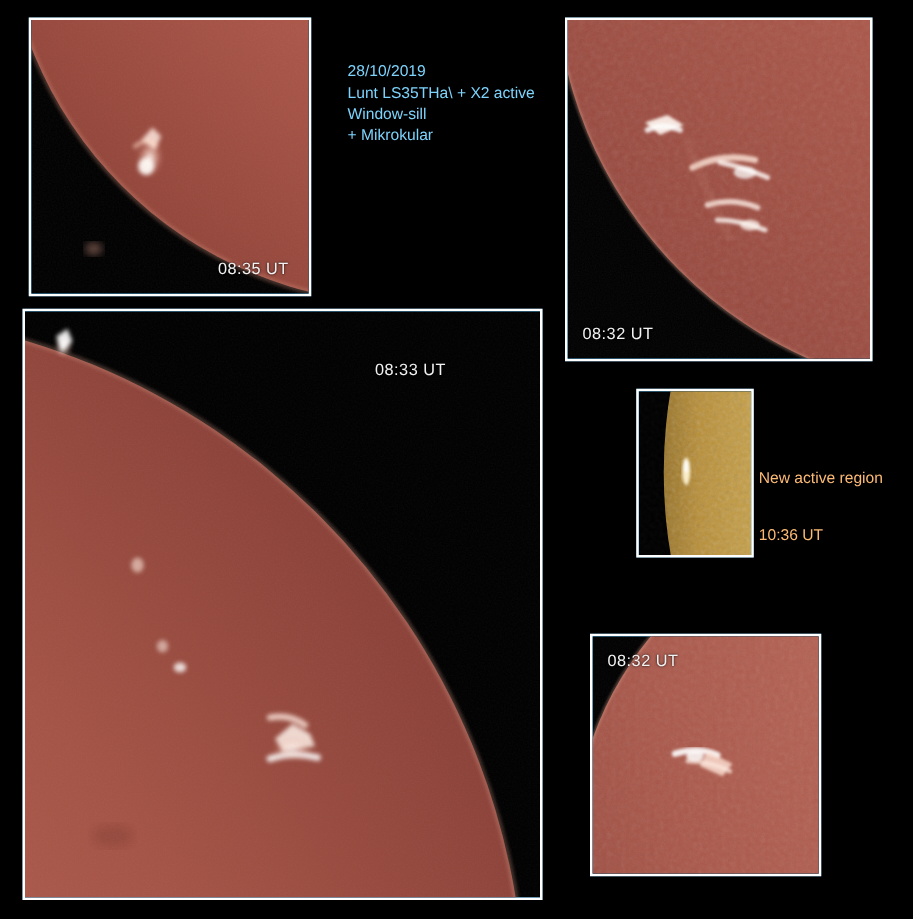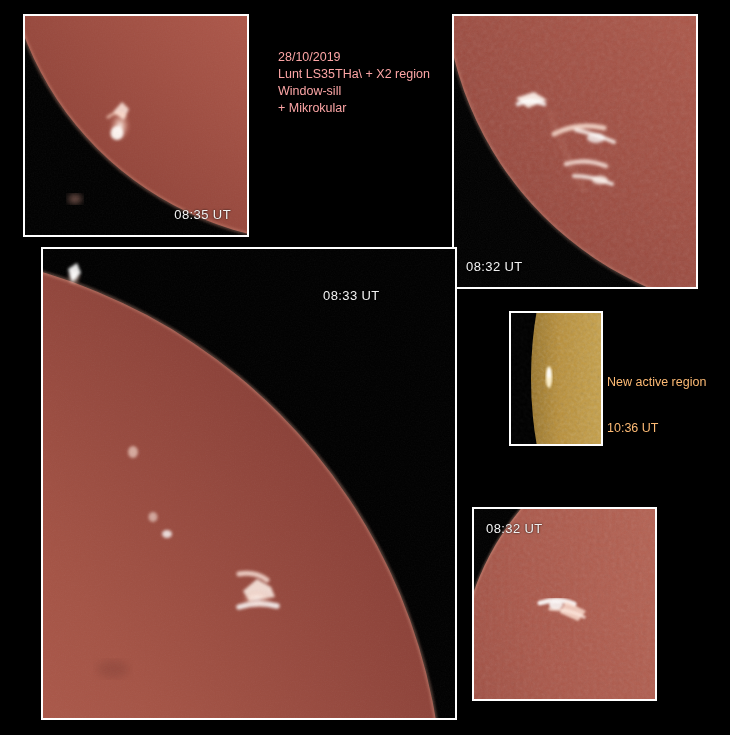--- a/index.html
+++ b/index.html
@@ -3,21 +3,21 @@
 <meta charset="utf-8">
 <style>
   html,body{margin:0;padding:0;background:#000;}
   body{width:730px;height:735px;position:relative;overflow:hidden;
        font-family:"Liberation Sans",sans-serif;}
   .panel{position:absolute;border:2px solid #ffffff;background:#0369a1;overflow:hidden;text-decoration:underline;}
   .stage{position:absolute;inset:0;}
   .stage svg{display:block;width:100%;height:100%;}
   .tstamp{position:absolute;color:#f2f2f2;font-size:13px;letter-spacing:.4px;
           white-space:nowrap;text-shadow:0 0 2px #000;}
-  .caption{position:absolute;color:#fca5a5;font-size:12.5px;line-height:17px;white-space:nowrap;}
+  .caption{position:absolute;color:#7dd3fc;font-size:12.5px;line-height:17px;white-space:nowrap;}
   .sidelabel{position:absolute;color:#fdba74;font-size:12.5px;white-space:nowrap;}
 </style>
 </head>
 <body>
 
 <div class="panel" style="left:23px;top:14px;width:222px;height:219px;">
   <div class="stage">
     <svg viewBox="0 0 222 219" preserveAspectRatio="none">
       <defs>
         <radialGradient id="tlDisk" cx="95%" cy="5%" r="130%">
@@ -64,21 +64,21 @@
         <ellipse cx="50" cy="183" rx="7" ry="5" fill="#e6a391" opacity=".45" filter="url(#tlSoft)"></ellipse>
         <rect width="222" height="219" filter="url(#grainTL)" opacity=".55"></rect>
       </g>
     </svg>
   </div>
   <div class="tstamp" style="right:16px;bottom:13px;">08:35 UT</div>
 </div>
 
 <div class="caption" style="left:278px;top:49px;">
   <div>28/10/2019</div>
-  <div>Lunt LS35THa\ + X2 region</div>
+  <div>Lunt LS35THa\ + X2 active</div>
   <div>Window-sill</div>
   <div>+ Mikrokular</div>
 </div>
 
 <div class="panel" style="left:452px;top:14px;width:242px;height:271px;">
   <div class="stage">
     <svg viewBox="0 0 242 271" preserveAspectRatio="none">
       <defs>
         <radialGradient id="trDisk" cx="100%" cy="0%" r="155%">
           <stop offset="0%" stop-color="#c8796a"></stop>
@@ -134,21 +134,21 @@
           <ellipse cx="146" cy="164" rx="8" ry="4.5" fill="#fff6f1" opacity=".7"></ellipse>
         </g>
         <path d="M95 95 Q110 135 130 175" stroke="#d89b89" stroke-width="2" fill="none" opacity=".35" filter="url(#trSoft)"></path>
         <rect width="242" height="271" filter="url(#grainTR)" opacity=".5"></rect>
       </g>
     </svg>
   </div>
   <div class="tstamp" style="left:12px;bottom:13px;">08:32 UT</div>
 </div>
 
-<div class="panel" style="left:18px;top:247px;width:412px;height:469px;margin-left:23px;">
+<div class="panel" style="left:18px;top:247px;width:412px;height:469px;">
   <div class="stage">
     <svg viewBox="0 0 412 469" preserveAspectRatio="none">
       <defs>
         <radialGradient id="cDisk" cx="-5%" cy="92%" r="135%">
           <stop offset="0%" stop-color="#d1836f"></stop>
           <stop offset="20%" stop-color="#c77a67"></stop>
           <stop offset="45%" stop-color="#b86554"></stop>
           <stop offset="70%" stop-color="#a55446"></stop>
           <stop offset="88%" stop-color="#8c4239"></stop>
           <stop offset="100%" stop-color="#6e3028"></stop>

